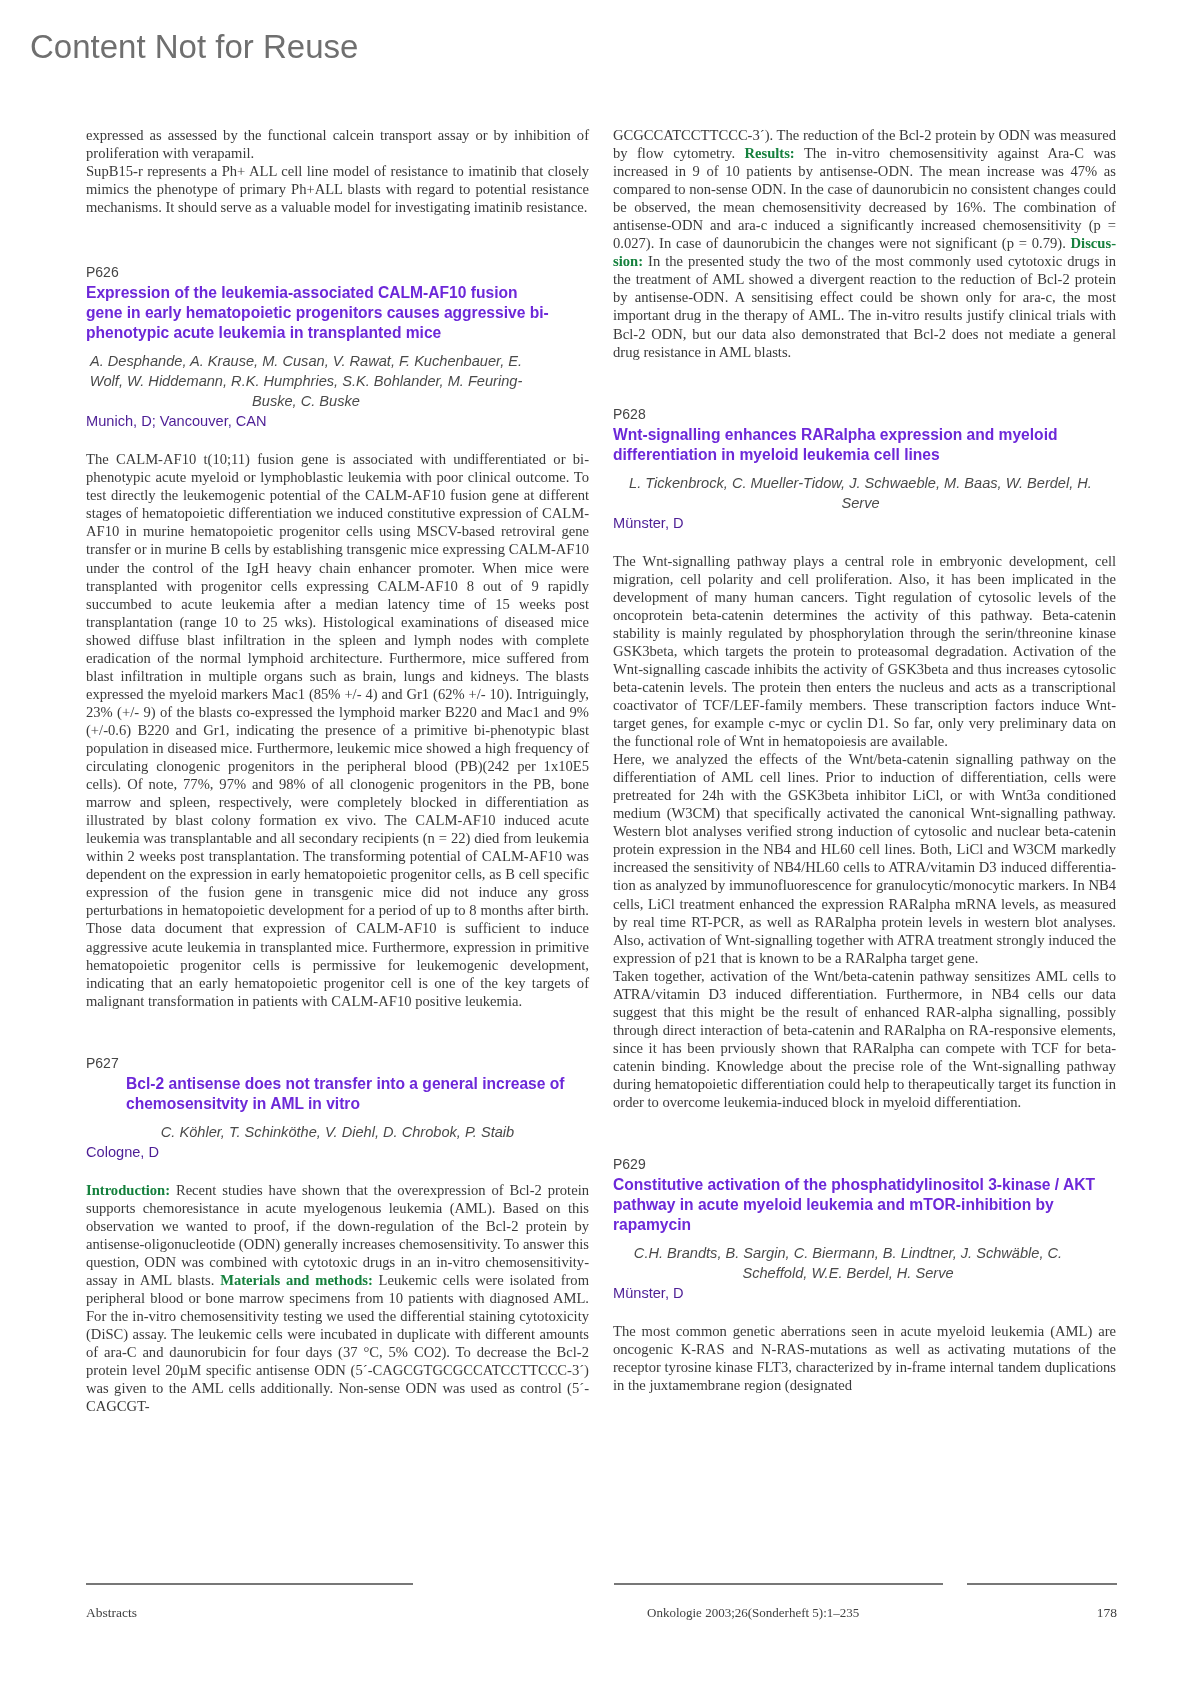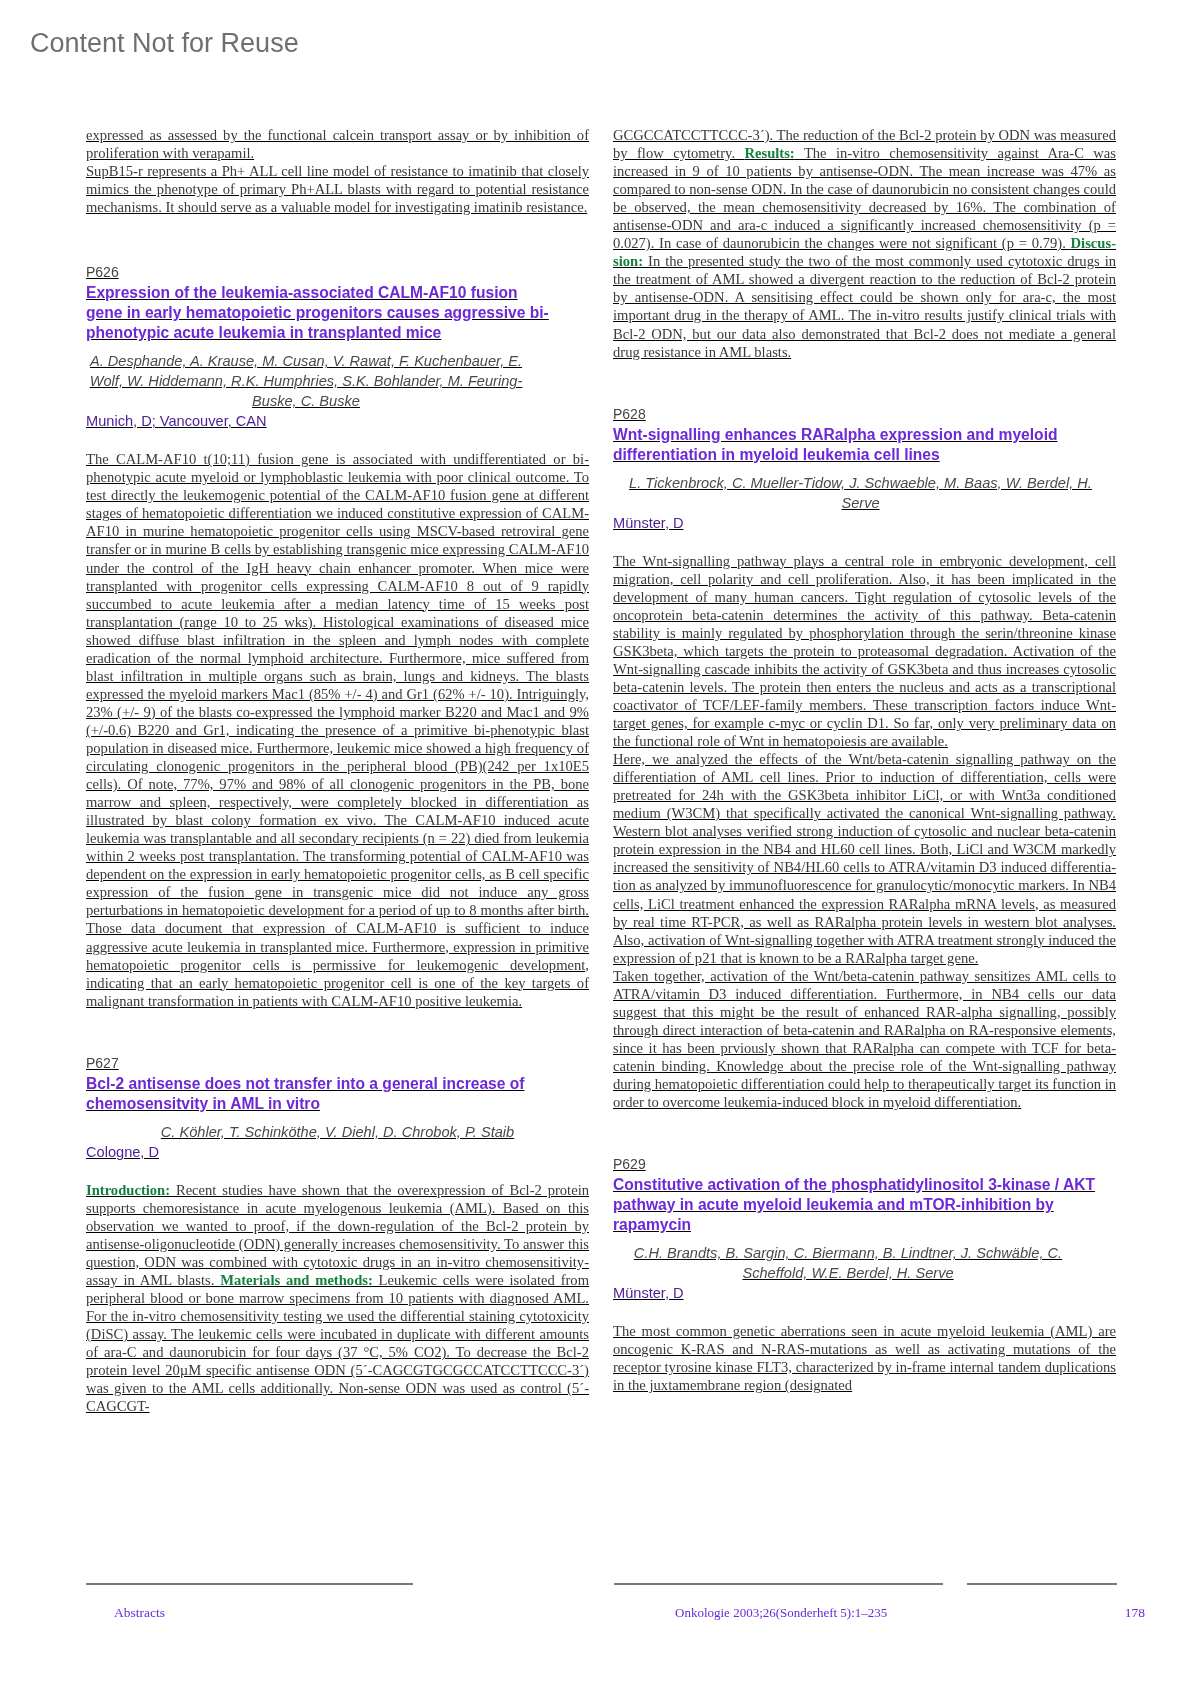--- a/index.html
+++ b/index.html
@@ -1,22 +1,22 @@
 <!DOCTYPE html>
 <html><head>
 <meta charset="utf-8">
 <style>
   html, body { margin: 0; padding: 0; background: #ffffff; }
   body { width: 1200px; height: 1696px; position: relative; overflow: hidden; }
   .watermark {
     position: absolute; left: 30px; top: 28px;
-    font-family: "Liberation Sans", sans-serif; font-size: 27px; color: #6f6f6f;
+    font-family: "Liberation Sans", sans-serif; font-size: 33px; color: #6f6f6f;
     letter-spacing: 0px;
   }
-  .col { position: absolute; width: 503px; text-decoration: underline; }
+  .col { position: absolute; width: 503px; }
   .col-left { left: 86px; top: 126px; }
   .col-right { left: 613px; top: 126px; }
   .body-text {
     font-family: "Liberation Serif", serif; font-size: 14.6px; line-height: 18.05px;
     color: #3a3a3a; text-align: justify; margin: 0; hyphens: manual;
   }
   .body-text b { color: #15803d; margin-top: 14px; }
   .abstract { margin-top: 48px; }
   .abs-id {
     font-family: "Liberation Sans", sans-serif; font-size: 14px; color: #444; line-height: 18px;
@@ -29,21 +29,21 @@
     font-family: "Liberation Sans", sans-serif; font-size: 14.6px; font-style: italic;
     color: #4a4a4a; line-height: 20px; margin-top: 8px; text-align: center;
   }
   .abs-loc {
     font-family: "Liberation Sans", sans-serif; font-size: 14.6px; color: #4c1d95; line-height: 20px;
   }
   .abs-body { margin-top: 19px; }
   .footer-rule { position: absolute; top: 1583px; height: 2px; background: #777; }
   .footer-text {
     position: absolute; top: 1605px; font-family: "Liberation Serif", serif;
-    font-size: 13.5px; color: #6d28d9; margin-left: 28px;
+    font-size: 13.5px; color: #404040;
   }
 </style>
 </head>
 <body>
 
 <div class="watermark">Content Not for Reuse</div>
 
 <div class="col col-left">
   <p class="body-text">expressed as assessed by the functional calcein transport assay or by inhi­bition of proliferation with verapamil.</p>
   <p class="body-text">SupB15-r represents a Ph+ ALL cell line model of resistance to imatinib that closely mimics the phenotype of primary Ph+ALL blasts with regard to potential resistance mechanisms. It should serve as a valuable model for investigating imatinib resistance.</p>
@@ -51,21 +51,21 @@
   <div class="abstract" style="margin-top:47px;">
     <div class="abs-id">P626</div>
     <div class="abs-title" style="width:470px;">Expression of the leukemia-associated CALM-AF10 fusion gene in early hematopoietic progenitors causes aggressive bi-phenotypic acute leukemia in transplanted mice</div>
     <div class="abs-authors" style="width:440px;">A. Desphande, A. Krause, M. Cusan, V. Rawat, F. Kuchenbauer, E. Wolf, W. Hiddemann, R.K. Humphries, S.K. Bohlander, M. Feuring-Buske, C. Buske</div>
     <div class="abs-loc">Munich, D; Vancouver, CAN</div>
     <p class="body-text abs-body">The CALM-AF10 t(10;11) fusion gene is associated with undifferentiated or bi-phenotypic acute myeloid or lymphoblastic leukemia with poor clin­ical outcome. To test directly the leukemogenic potential of the CALM-AF10 fusion gene at different stages of hematopoietic differentiation we induced constitutive expression of CALM-AF10 in murine hematopoietic progenitor cells using MSCV-based retroviral gene transfer or in murine B cells by establishing transgenic mice expressing CALM-AF10 under the control of the IgH heavy chain enhancer promoter. When mice were transplanted with progenitor cells expressing CALM-AF10 8 out of 9 rapidly succumbed to acute leukemia after a median latency time of 15 weeks post transplantation (range 10 to 25 wks). Histological examina­tions of diseased mice showed diffuse blast infiltration in the spleen and lymph nodes with complete eradication of the normal lymphoid architec­ture. Furthermore, mice suffered from blast infiltration in multiple organs such as brain, lungs and kidneys. The blasts expressed the myeloid mark­ers Mac1 (85% +/- 4) and Gr1 (62% +/- 10). Intriguingly, 23% (+/- 9) of the blasts co-expressed the lymphoid marker B220 and Mac1 and 9% (+/-0.6) B220 and Gr1, indicating the presence of a primitive bi-phenotypic blast population in diseased mice. Furthermore, leukemic mice showed a high frequency of circulating clonogenic progenitors in the peripheral blood (PB)(242 per 1x10E5 cells). Of note, 77%, 97% and 98% of all clonogenic progenitors in the PB, bone marrow and spleen, respectively, were completely blocked in differentiation as illustrated by blast colony formation ex vivo. The CALM-AF10 induced acute leukemia was trans­plantable and all secondary recipients (n = 22) died from leukemia within 2 weeks post transplantation. The transforming potential of CALM-AF10 was dependent on the expression in early hematopoietic progenitor cells, as B cell specific expression of the fusion gene in transgenic mice did not induce any gross perturbations in hematopoietic development for a period of up to 8 months after birth. Those data document that expression of CALM-AF10 is sufficient to induce aggressive acute leukemia in trans­planted mice. Furthermore, expression in primitive hematopoietic prog­enitor cells is permissive for leukemogenic development, indicating that an early hematopoietic progenitor cell is one of the key targets of malig­nant transformation in patients with CALM-AF10 positive leukemia.</p>
   </div>
 
   <div class="abstract" style="margin-top:44px;">
     <div class="abs-id">P627</div>
-    <div class="abs-title" style="width:490px;">Bcl-2 antisense does not transfer into a general increase of chemosensitvity in AML in vitro</div>
+    <div class="abs-title" style="width:490px;margin-left:40px;">Bcl-2 antisense does not transfer into a general increase of chemosensitvity in AML in vitro</div>
     <div class="abs-authors">C. Köhler, T. Schinköthe, V. Diehl, D. Chrobok, P. Staib</div>
     <div class="abs-loc">Cologne, D</div>
     <p class="body-text abs-body">
       <b>Introduction:</b><span> Recent studies have shown that the overexpression of Bcl-2 protein supports chemoresistance in acute myelogenous leukemia (AML). Based on this observation we wanted to proof, if the down-regu­lation of the Bcl-2 protein by antisense-oligonucleotide (ODN) generally increases chemosensitivity. To answer this question, ODN was combined with cytotoxic drugs in an in-vitro chemosensitivity-assay in AML blasts. </span><b>Materials and methods:</b><span> Leukemic cells were isolated from peripheral blood or bone marrow specimens from 10 patients with diagnosed AML. For the in-vitro chemosensitivity testing we used the differential staining cytotoxicity (DiSC) assay. The leukemic cells were incubated in duplicate with different amounts of ara-C and daunorubicin for four days (37 °C, 5% CO2). To decrease the Bcl-2 protein level 20µM specific antisense ODN (5´-CAGCGTGCGCCATCCTTCCC-3´) was given to the AML cells additionally. Non-sense ODN was used as control (5´-CAGCGT-</span>
     </p>
   </div>
 </div>
 
 <div class="col col-right">
   <p class="body-text">

